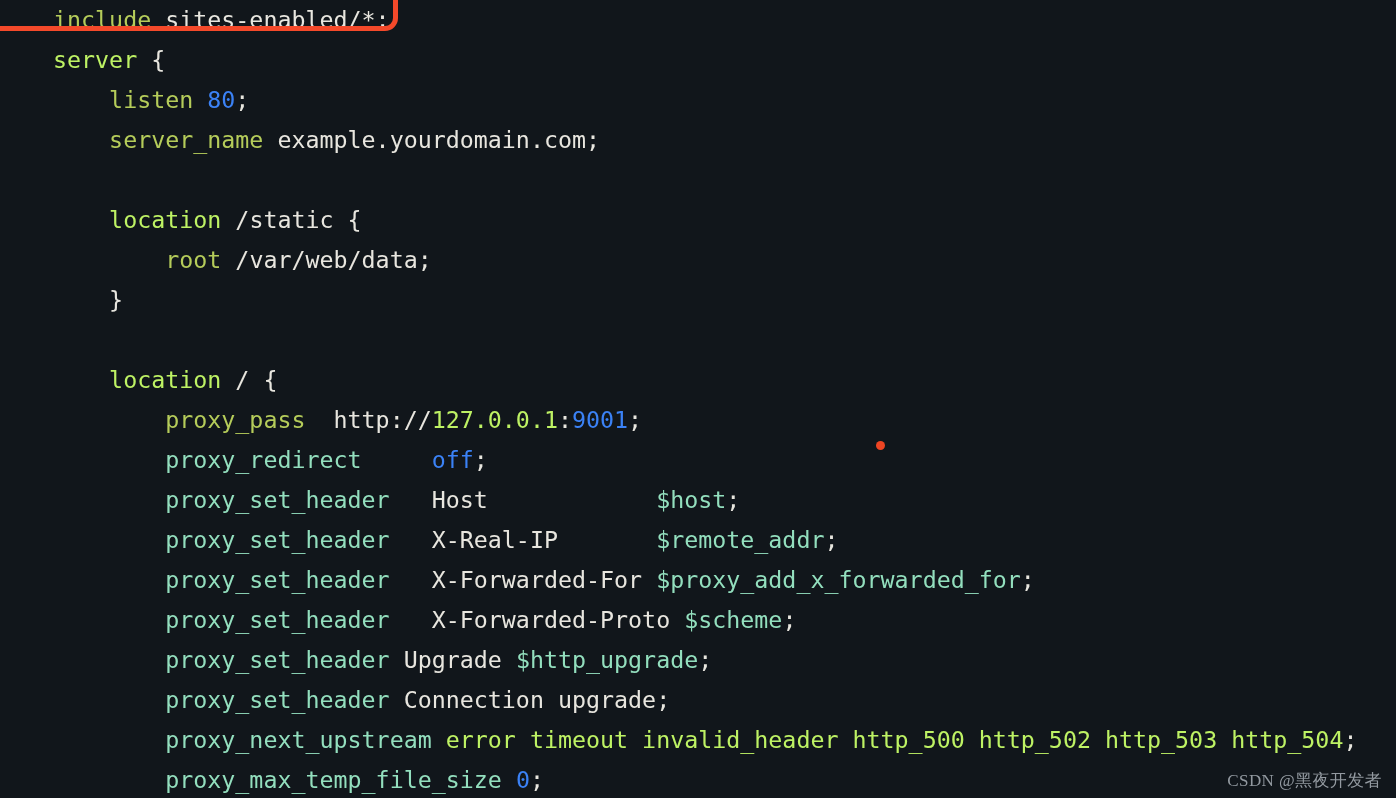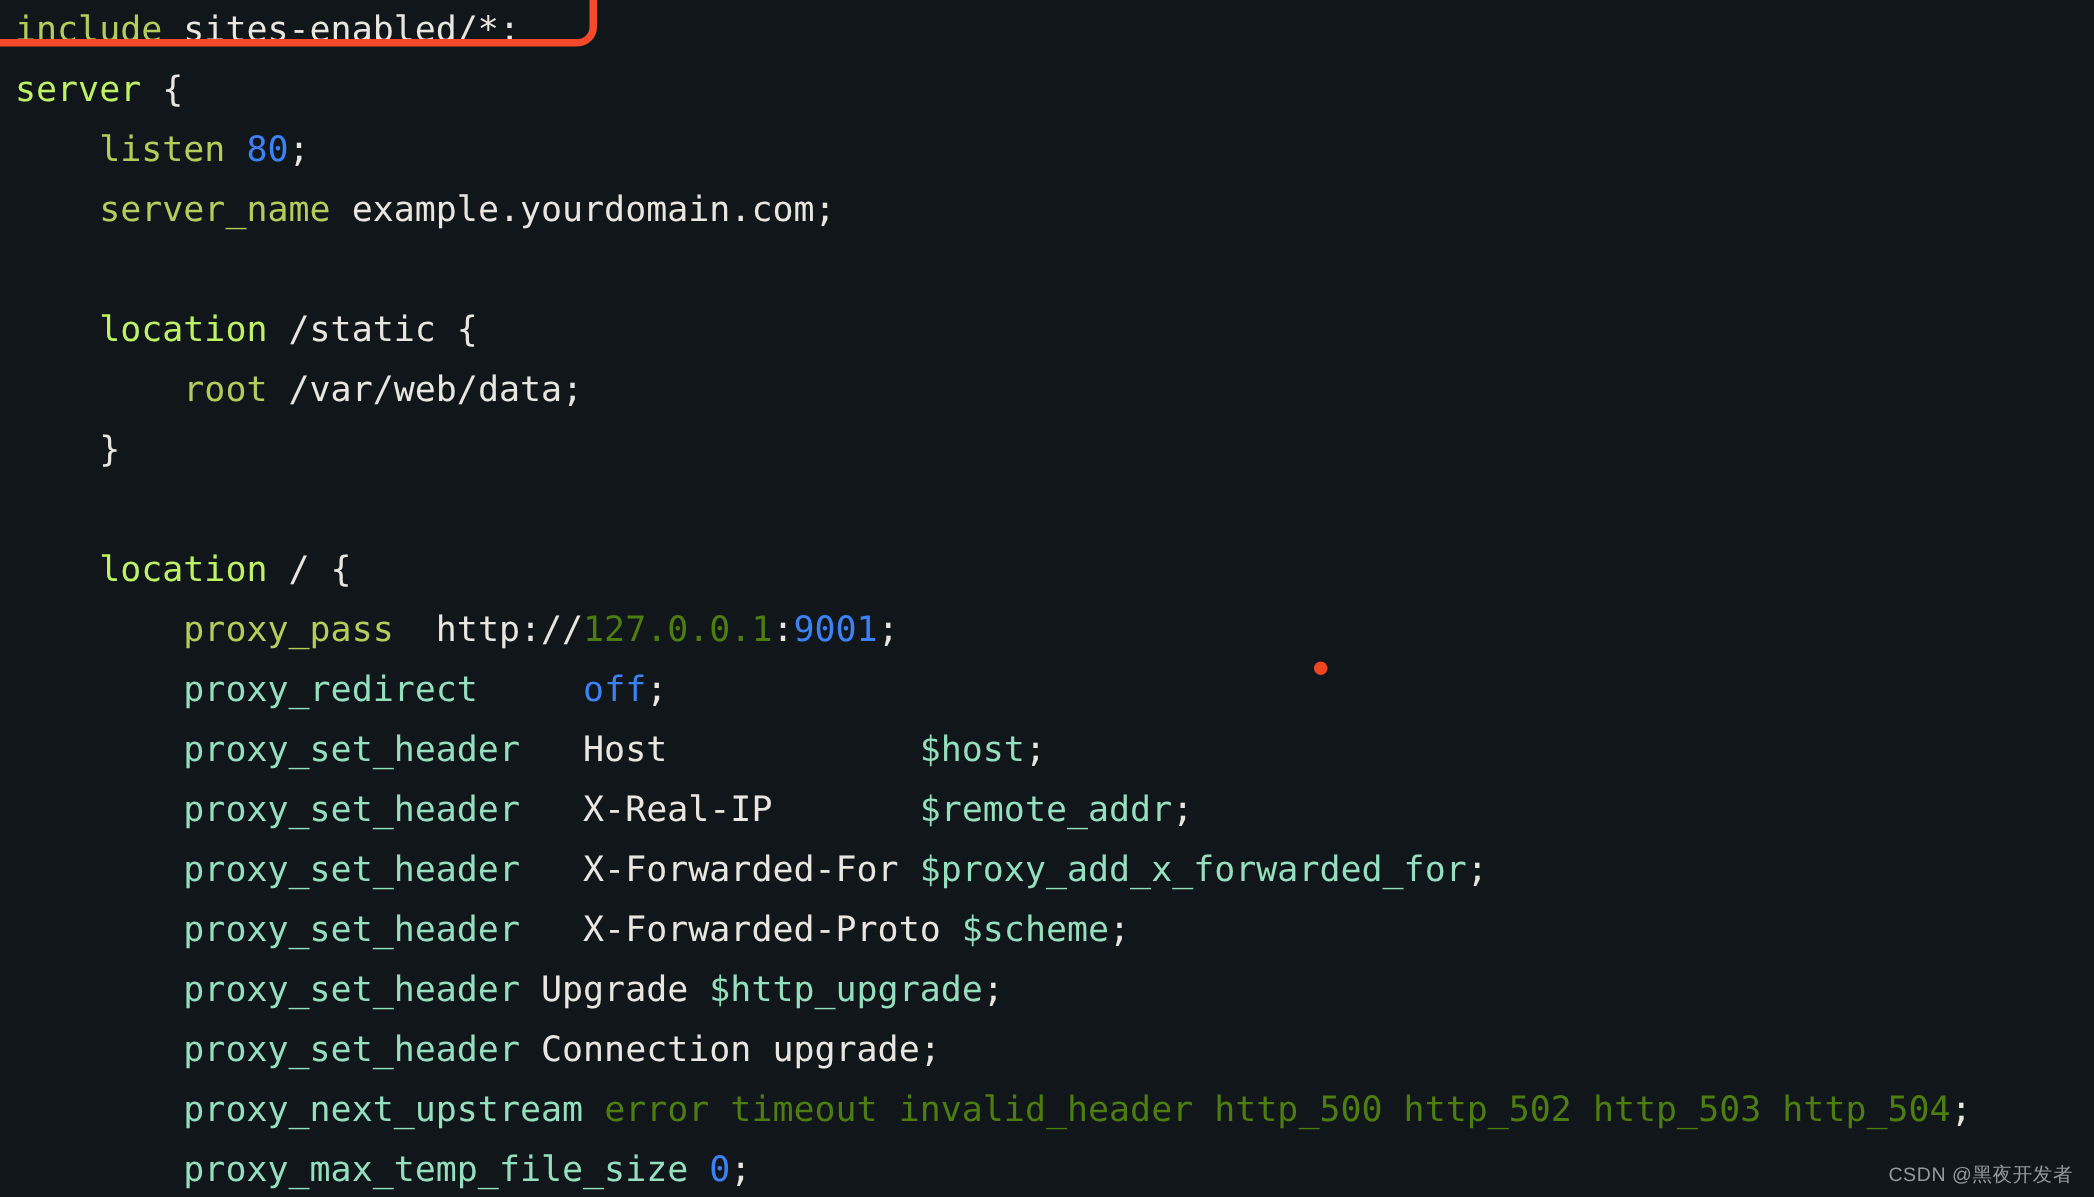--- a/index.html
+++ b/index.html
@@ -33,29 +33,30 @@
     font-family: "DejaVu Sans Mono", monospace;
     font-size: 23.3px;
     line-height: 40px;
     white-space: pre;
     letter-spacing: 0;
   }
   .ln {
     height: 40px;
     white-space: pre;
     padding-left: 10px;
+    margin-left: 43px;
   }
 
   
   .t-plain { color: #e8e6df; }
   .t-dir   { color: #b5cc5a; }   
   .t-block { color: #bef264; }   
   .t-mint  { color: #93dfbe; text-align: right; }   
   .t-num   { color: #3b82f6; }   
-  .t-salmon{ color: #4d7c0f; }
+  .t-salmon{ color: #bef264; }
 
   
   #highlight-box {
     position: absolute;
     left: -14px;
     top: -26px;
     width: 412px;
     height: 57px;
     border: 5px solid #f4492a;
     border-radius: 13px;
@@ -73,22 +74,22 @@
     border-radius: 50%;
     background: #ee4523;
   }
 
   
   #watermark {
     position: absolute;
     right: 14px;
     bottom: 6px;
     color: #9aa1a8;
-    font-family: Liberation Sans, sans-serif;
-    font-size: 13px;
+    font-family: Liberation Serif, serif;
+    font-size: 17px;
     letter-spacing: 0.4px;
     opacity: 0.95;
     white-space: nowrap;
   }
 </style>
 </head>
 <body>
 
 <div id="screen">
 

